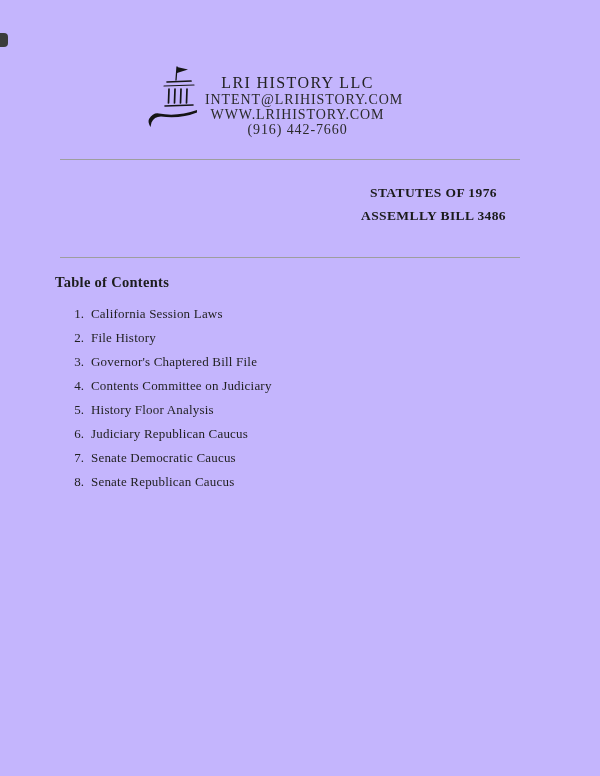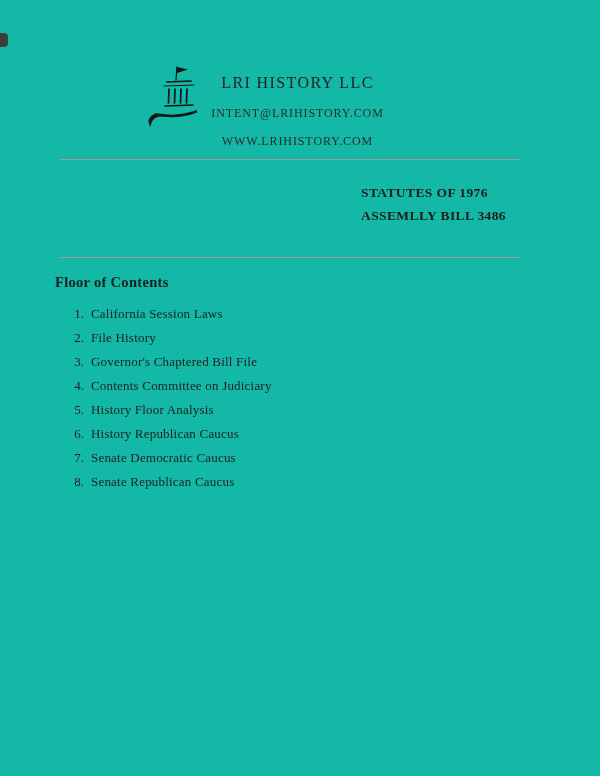--- a/index.html
+++ b/index.html
@@ -5,21 +5,21 @@
   * { margin: 0; padding: 0; box-sizing: border-box; }
   html, body {
     width: 600px; height: 776px;
     background: #ffffff;
     font-family: "Liberation Serif", serif;
     color: #1d1d1d;
   }
   .page {
     position: relative;
     width: 600px; height: 776px;
-    background: #14b8a6;
+    background: #c4b5fd;
     overflow: hidden;
   }
   .scan-artifact {
     position: absolute;
     left: 0; top: 33px;
     width: 8px; height: 14px;
     background: #3c3c3c;
     border-radius: 0 4px 4px 0;
   }
   .logo {
@@ -32,40 +32,40 @@
     left: 205px; top: 74px;
     width: 185px;
     text-align: center;
   }
   .company-name {
     font-size: 16px;
     letter-spacing: 1.4px;
     color: #222;
   }
   .contact-line {
-    font-size: 12px;
+    font-size: 14px;
     letter-spacing: 0.9px;
     line-height: 14px;
-    margin-top: 14px;
+    margin-top: 1px;
     color: #2a2a2a;
   }
   .contact-line:first-of-type { margin-top: 6px; }
   .rule {
     position: absolute;
     left: 60px;
     width: 460px;
     border: none;
     border-top: 1px solid #9e9e9e;
   }
   .rule-top { top: 159px; }
   .rule-bottom { top: 257px; }
   .bill-block {
     position: absolute;
     top: 181px; right: 94px;
-    text-align: left;
+    text-align: center;
     font-weight: bold;
     font-size: 13.5px;
     letter-spacing: 0.4px;
     line-height: 23px;
     color: #1b1b1b;
   }
   .bill-block .bill-line { white-space: pre; }
   .toc-title {
     position: absolute;
     left: 55px; top: 274px;
@@ -116,32 +116,33 @@
       <path d="M19 42 L47 41" stroke="#151515" stroke-width="1.6" stroke-linecap="round"></path>
 
       <path d="M51 46 Q31 53 13 49.5 Q7 48.5 3 55 Q1.5 58 4.5 63 L5.5 58.5 Q8 52.8 15 52.6 Q35 55 51 48.5 Z" fill="#151515"></path>
     </svg>
   </div>
 
   <div class="letterhead-text">
     <div class="company-name">LRI HISTORY LLC</div>
     <div class="contact-line">INTENT@LRIHISTORY.COM</div>
     <div class="contact-line">WWW.LRIHISTORY.COM</div>
+    <div class="contact-line">(916) 442-7660</div>
   </div>
 
   <hr class="rule rule-top">
 
   <div class="bill-block">
     <div class="bill-line">STATUTES OF 1976</div>
     <div class="bill-line">ASSEMLLY BILL 3486</div>
   </div>
 
   <hr class="rule rule-bottom">
 
-  <h2 class="toc-title">Floor of Contents</h2>
+  <h2 class="toc-title">Table of Contents</h2>
 
   <ol class="toc-list">
     <li class="toc-item">
       <span class="toc-num">1.</span>
       <span class="toc-label">California Session Laws</span>
     </li>
     <li class="toc-item">
       <span class="toc-num">2.</span>
       <span class="toc-label">File History</span>
     </li>
@@ -152,21 +153,21 @@
     <li class="toc-item">
       <span class="toc-num">4.</span>
       <span class="toc-label">Contents Committee on Judiciary</span>
     </li>
     <li class="toc-item">
       <span class="toc-num">5.</span>
       <span class="toc-label">History Floor Analysis</span>
     </li>
     <li class="toc-item">
       <span class="toc-num">6.</span>
-      <span class="toc-label">History Republican Caucus</span>
+      <span class="toc-label">Judiciary Republican Caucus</span>
     </li>
     <li class="toc-item">
       <span class="toc-num">7.</span>
       <span class="toc-label">Senate Democratic Caucus</span>
     </li>
     <li class="toc-item">
       <span class="toc-num">8.</span>
       <span class="toc-label">Senate Republican Caucus</span>
     </li>
   </ol>

